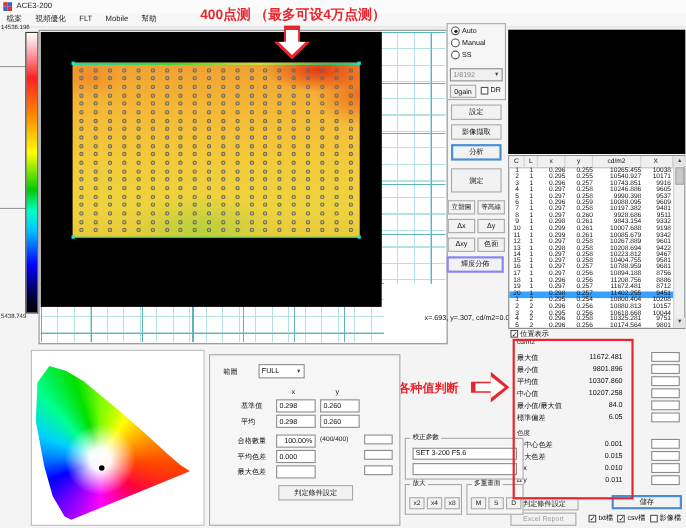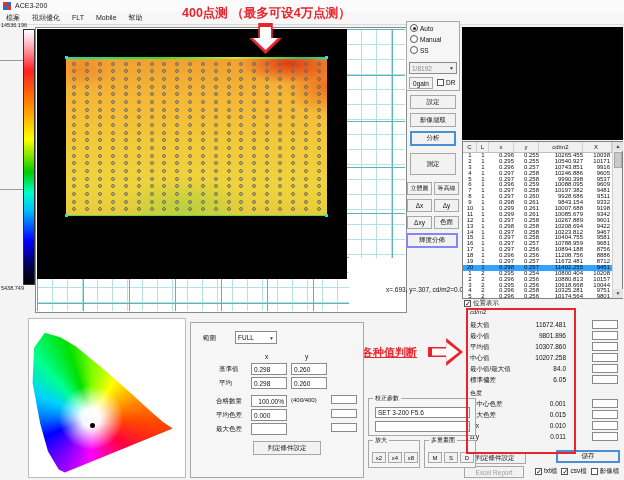--- a/index.html
+++ b/index.html
@@ -40,21 +40,21 @@
     background:linear-gradient(to right,#15dfae,#2ddd32 35%,#cfe23a 65%,#27c36a 90%,#15dfae);}
   #heatmap-bottomline{left:0;bottom:0;width:100%;height:1px;background:rgba(60,220,90,.8);}
   .hcorner{width:3px;height:3px;background:#19e8e0;}
   #dots{left:2px;top:3px;right:2px;bottom:3px;display:grid;
     grid-template-columns:repeat(20,1fr);grid-template-rows:repeat(20,1fr);place-items:center;}
   .dot{width:4px;height:4px;border:1px solid #6c6c6c;border-radius:50%;box-sizing:border-box;background:rgba(0,0,0,.08);}
   #status-readout{left:350px;top:258px;font-size:6.5px;color:#111;white-space:nowrap;}
   
   .anno-text{color:#e8252d;font-weight:bold;}
   #anno-top{left:182px;top:5px;font-size:12.5px;white-space:nowrap;}
-  #anno-side{left:362px;top:345px;font-size:11px;white-space:nowrap;text-decoration:underline;}
+  #anno-side{left:362px;top:345px;font-size:11px;white-space:nowrap;}
   .arrow-outer{background:#e8252d;}
   .arrow-inner{position:absolute;left:4px;top:4px;right:4px;bottom:4px;background:#fdfdfd;}
   .arr-down{clip-path:polygon(28% 0,72% 0,72% 48%,100% 48%,50% 100%,0 48%,28% 48%);}
   .arr-right{clip-path:polygon(0 32%,52% 32%,52% 0,100% 50%,52% 100%,52% 68%,0 68%);}
   #anno-arrow-down{left:249px;top:23px;width:33px;height:31px;z-index:30;}
   #anno-arrow-right{left:428px;top:338px;width:35px;height:28px;z-index:30;}
   #anno-box{left:466px;top:308px;width:106px;height:142px;border:2px solid #e8252d;z-index:25;pointer-events:none;}
   
   .btn{box-sizing:border-box;background:#f2f2f2;border:1px solid #a8a8a8;font-size:6.5px;
        display:flex;align-items:center;justify-content:center;color:#111;}

